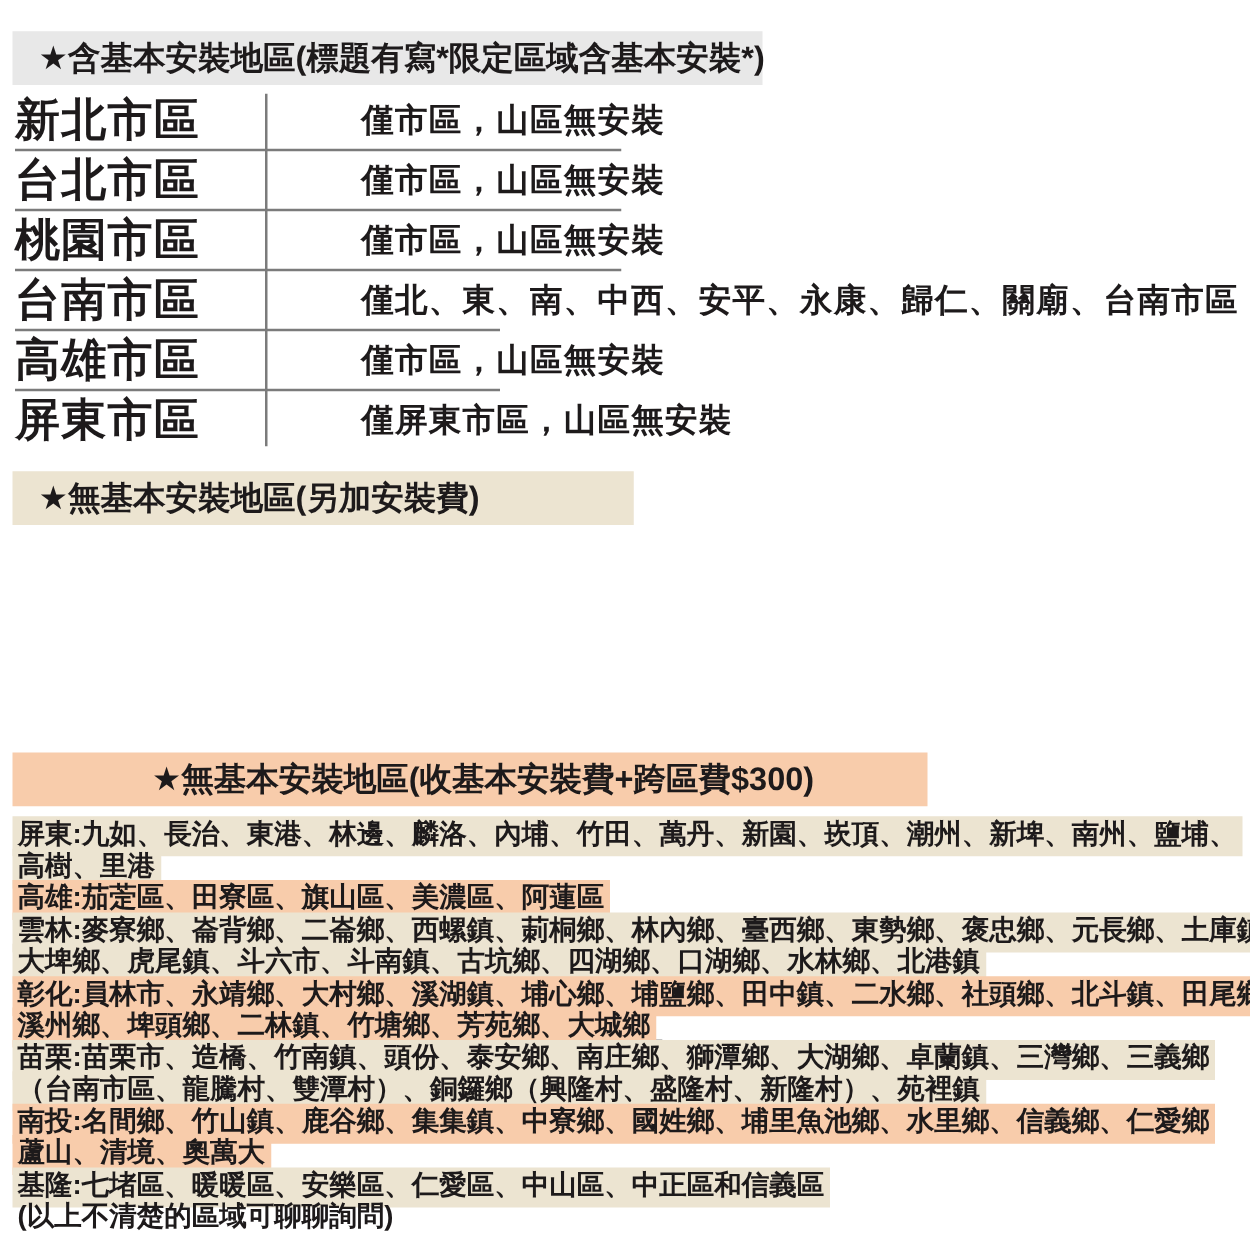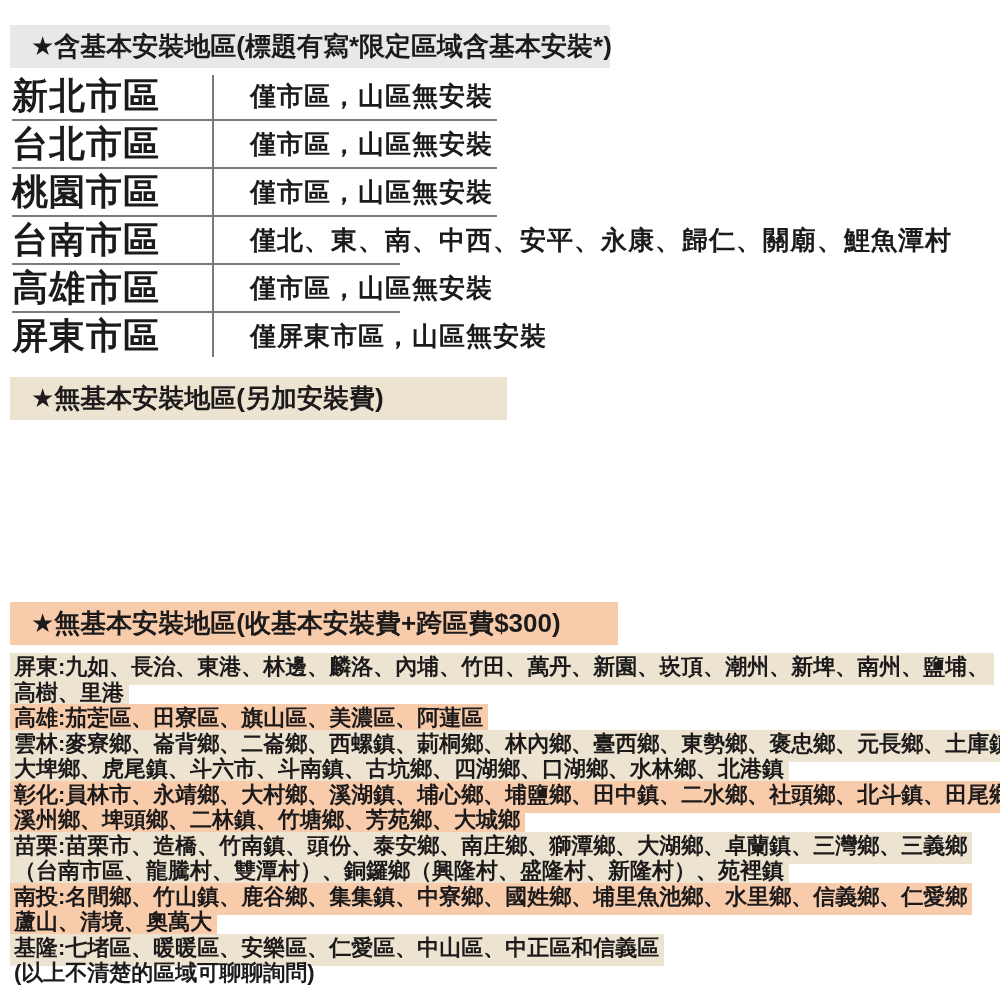--- a/index.html
+++ b/index.html
@@ -17,21 +17,21 @@
     box-sizing:border-box;
   }
   .hl-gray{background:#e8e8e8;}
   .hl-beige{background:#ece4d1;}
   .hl-salmon{background:#f8ccab;}
   
   .itable{position:relative;}
   .itable .vline{
     position:absolute;top:2px;bottom:2px;width:2px;background:#7b7b7b;left:200px;
   }
-  .trow{display:flex;align-items:center;white-space:nowrap;}
+  .trow{display:flex;align-items:center;white-space:nowrap;gap:39px;}
   .t1 .trow{height:46px;}
   .t2 .trow{height:45px;}
   .acell{
     width:200px;flex:0 0 200px;font-size:36px;font-weight:bold;
     letter-spacing:1px;
   }
   .ncell{
     padding-left:38px;font-size:26px;font-weight:bold;letter-spacing:1px;text-align:center;
   }
   .rline{height:2px;background:#7b7b7b;width:485px;}
@@ -63,21 +63,21 @@
   <div class="rline"></div>
 
   <div class="trow">
     <div class="acell">桃園市區</div>
     <div class="ncell">僅市區，山區無安裝</div>
   </div>
   <div class="rline"></div>
 
   <div class="trow">
     <div class="acell">台南市區</div>
-    <div class="ncell">僅北、東、南、中西、安平、永康、歸仁、關廟、鯉魚潭村</div>
+    <div class="ncell">僅北、東、南、中西、安平、永康、歸仁、關廟、台南市區</div>
   </div>
   <div class="rline short"></div>
 
   <div class="trow">
     <div class="acell">高雄市區</div>
     <div class="ncell">僅市區，山區無安裝</div>
   </div>
   <div class="rline short"></div>
 
   <div class="trow">
@@ -102,21 +102,21 @@
     <div class="ncell">僅市區，山區無安裝</div>
   </div>
   <div class="rline"></div>
 
   <div class="trow">
     <div class="acell">嘉義市區</div>
     <div class="ncell">僅市區，山區無安裝</div>
   </div>
 </div>
 
-<div class="abs sec-header hl-salmon" style="top:602px;left:10px;width:608px;">★無基本安裝地區(收基本安裝費+跨區費$300)</div>
+<div class="abs sec-header hl-salmon" style="top:602px;left:10px;width:732px;text-align:center;">★無基本安裝地區(收基本安裝費+跨區費$300)</div>
 
 <div class="abs regions" style="top:654px;left:10px;width:988px;">
   <div class="rgline"><span class="hl hl-beige">屏東:九如、長治、東港、林邊、麟洛、內埔、竹田、萬丹、新園、崁頂、潮州、新埤、南州、鹽埔、</span></div>
   <div class="rgline"><span class="hl hl-beige">高樹、里港</span></div>
   <div class="rgline"><span class="hl hl-salmon">高雄:茄萣區、田寮區、旗山區、美濃區、阿蓮區</span></div>
   <div class="rgline"><span class="hl hl-beige">雲林:麥寮鄉、崙背鄉、二崙鄉、西螺鎮、莿桐鄉、林內鄉、臺西鄉、東勢鄉、褒忠鄉、元長鄉、土庫鎮</span></div>
   <div class="rgline"><span class="hl hl-beige">大埤鄉、虎尾鎮、斗六市、斗南鎮、古坑鄉、四湖鄉、口湖鄉、水林鄉、北港鎮</span></div>
   <div class="rgline"><span class="hl hl-salmon">彰化:員林市、永靖鄉、大村鄉、溪湖鎮、埔心鄉、埔鹽鄉、田中鎮、二水鄉、社頭鄉、北斗鎮、田尾鄉</span></div>
   <div class="rgline"><span class="hl hl-salmon">溪州鄉、埤頭鄉、二林鎮、竹塘鄉、芳苑鄉、大城鄉</span></div>
   <div class="rgline"><span class="hl hl-beige">苗栗:苗栗市、造橋、竹南鎮、頭份、泰安鄉、南庄鄉、獅潭鄉、大湖鄉、卓蘭鎮、三灣鄉、三義鄉</span></div>

